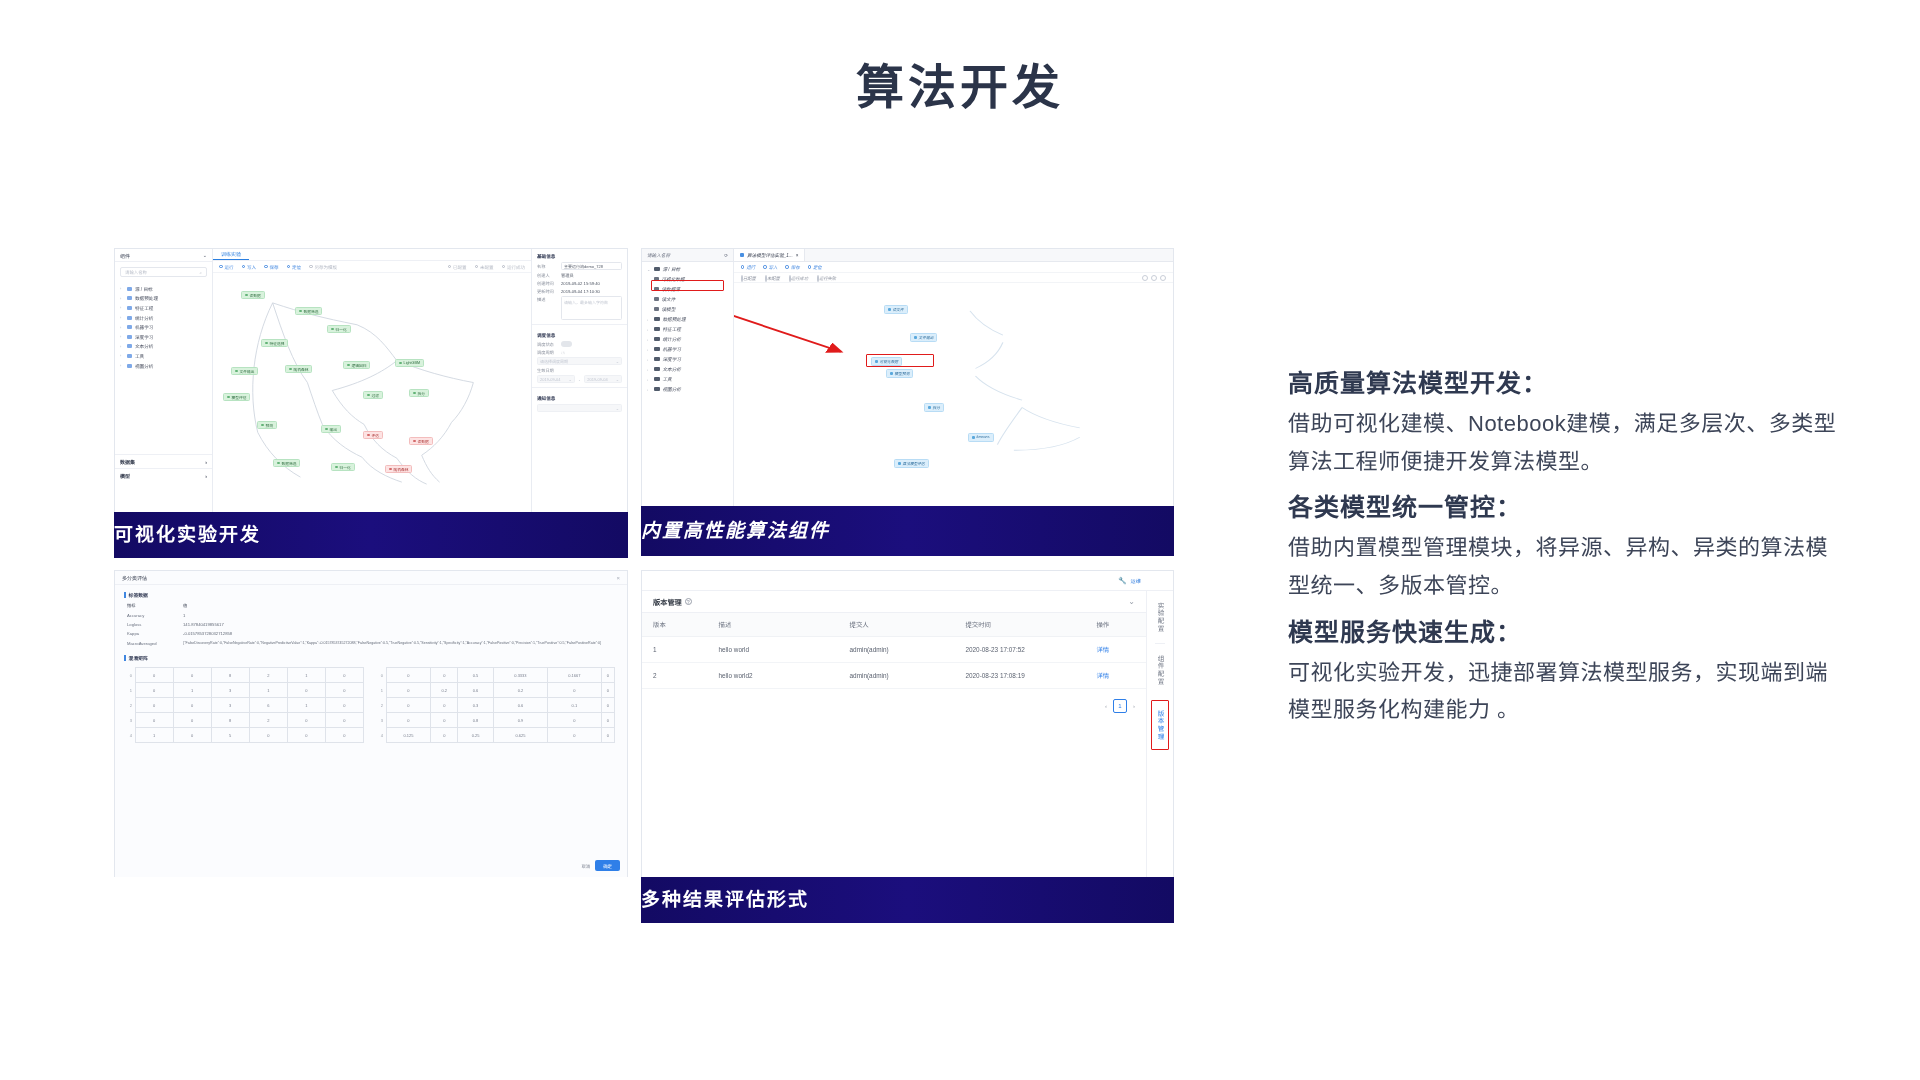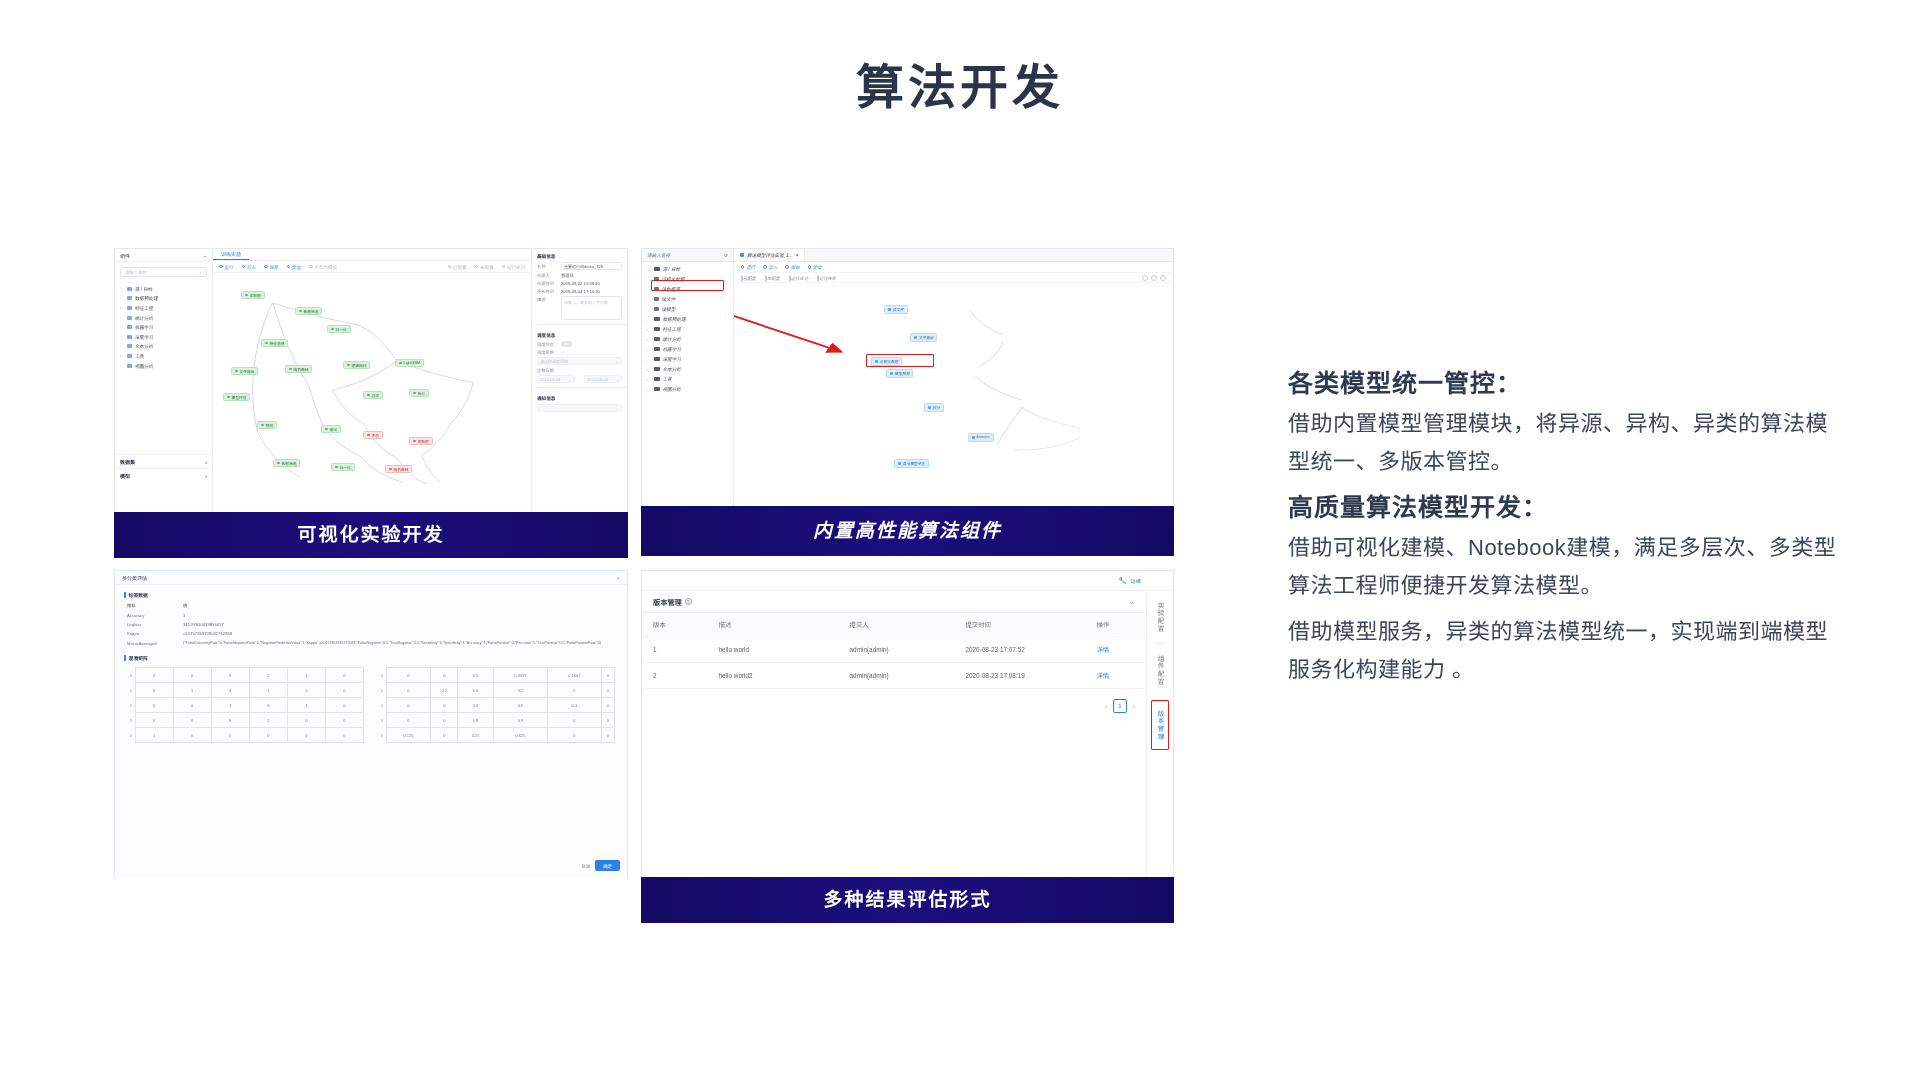--- a/index.html
+++ b/index.html
@@ -26,21 +26,21 @@
   .card .shot {
     position: relative; overflow: hidden;
     background: #fbfcfe;
     border: 1px solid #e3e7ee;
     border-bottom: none;
   }
   .caption {
     height: 46px; line-height: 46px;
     background: #140a66;
     background: linear-gradient(90deg,#130a63 0%, #1b0e7d 50%, #130a63 100%);
-    color: #ffffff; text-align: center;
+    color: #ffffff; 
     font-size: 19px; font-weight: 700; letter-spacing: 2px;
   }
 
   
   #card-1 { left: 0px;   top: 0px;   width: 514px; }
   #card-2 { left: 527px; top: 0px;   width: 533px; font-style: italic; }
   #card-3 { left: 0px;   top: 322px; width: 514px; }
   #card-4 { left: 527px; top: 322px; width: 533px; }
   #card-1 .shot { height: 264px; }
   #card-2 .shot { height: 258px; }
@@ -875,25 +875,26 @@
           </div>
         </div>
       </div>
       <div class="caption">多种结果评估形式</div>
     </div>
 
   </div>
 
   <div class="features">
     <div class="feat">
+      <h3>高质量算法模型开发：</h3>
+      <p>借助可视化建模、Notebook建模，满足多层次、多类型算法工程师便捷开发算法模型。</p>
+    </div>
+    <div class="feat">
       <h3>各类模型统一管控：</h3>
       <p>借助内置模型管理模块，将异源、异构、异类的算法模型统一、多版本管控。</p>
     </div>
     <div class="feat">
-      <h3>高质量算法模型开发：</h3>
-      <p>借助可视化建模、Notebook建模，满足多层次、多类型算法工程师便捷开发算法模型。</p>
-    </div>
-    <div class="feat">
-      <p>借助模型服务，异类的算法模型统一，实现端到端模型服务化构建能力 。</p>
+      <h3>模型服务快速生成：</h3>
+      <p>可视化实验开发，迅捷部署算法模型服务，实现端到端模型服务化构建能力 。</p>
     </div>
   </div>
 
 </div>
 
 </body></html>

